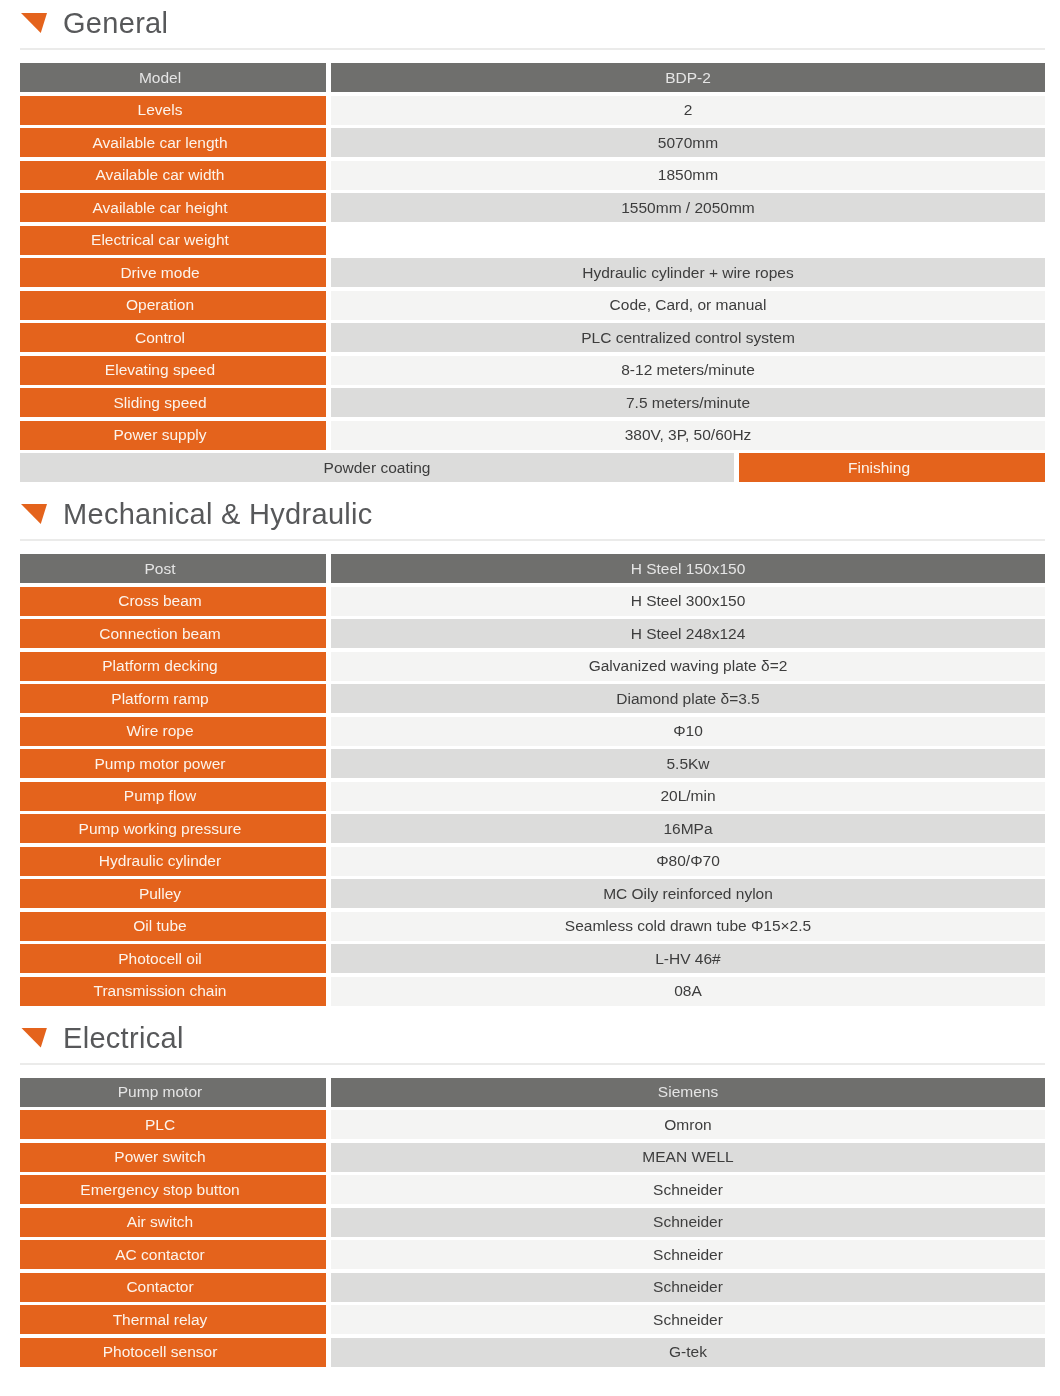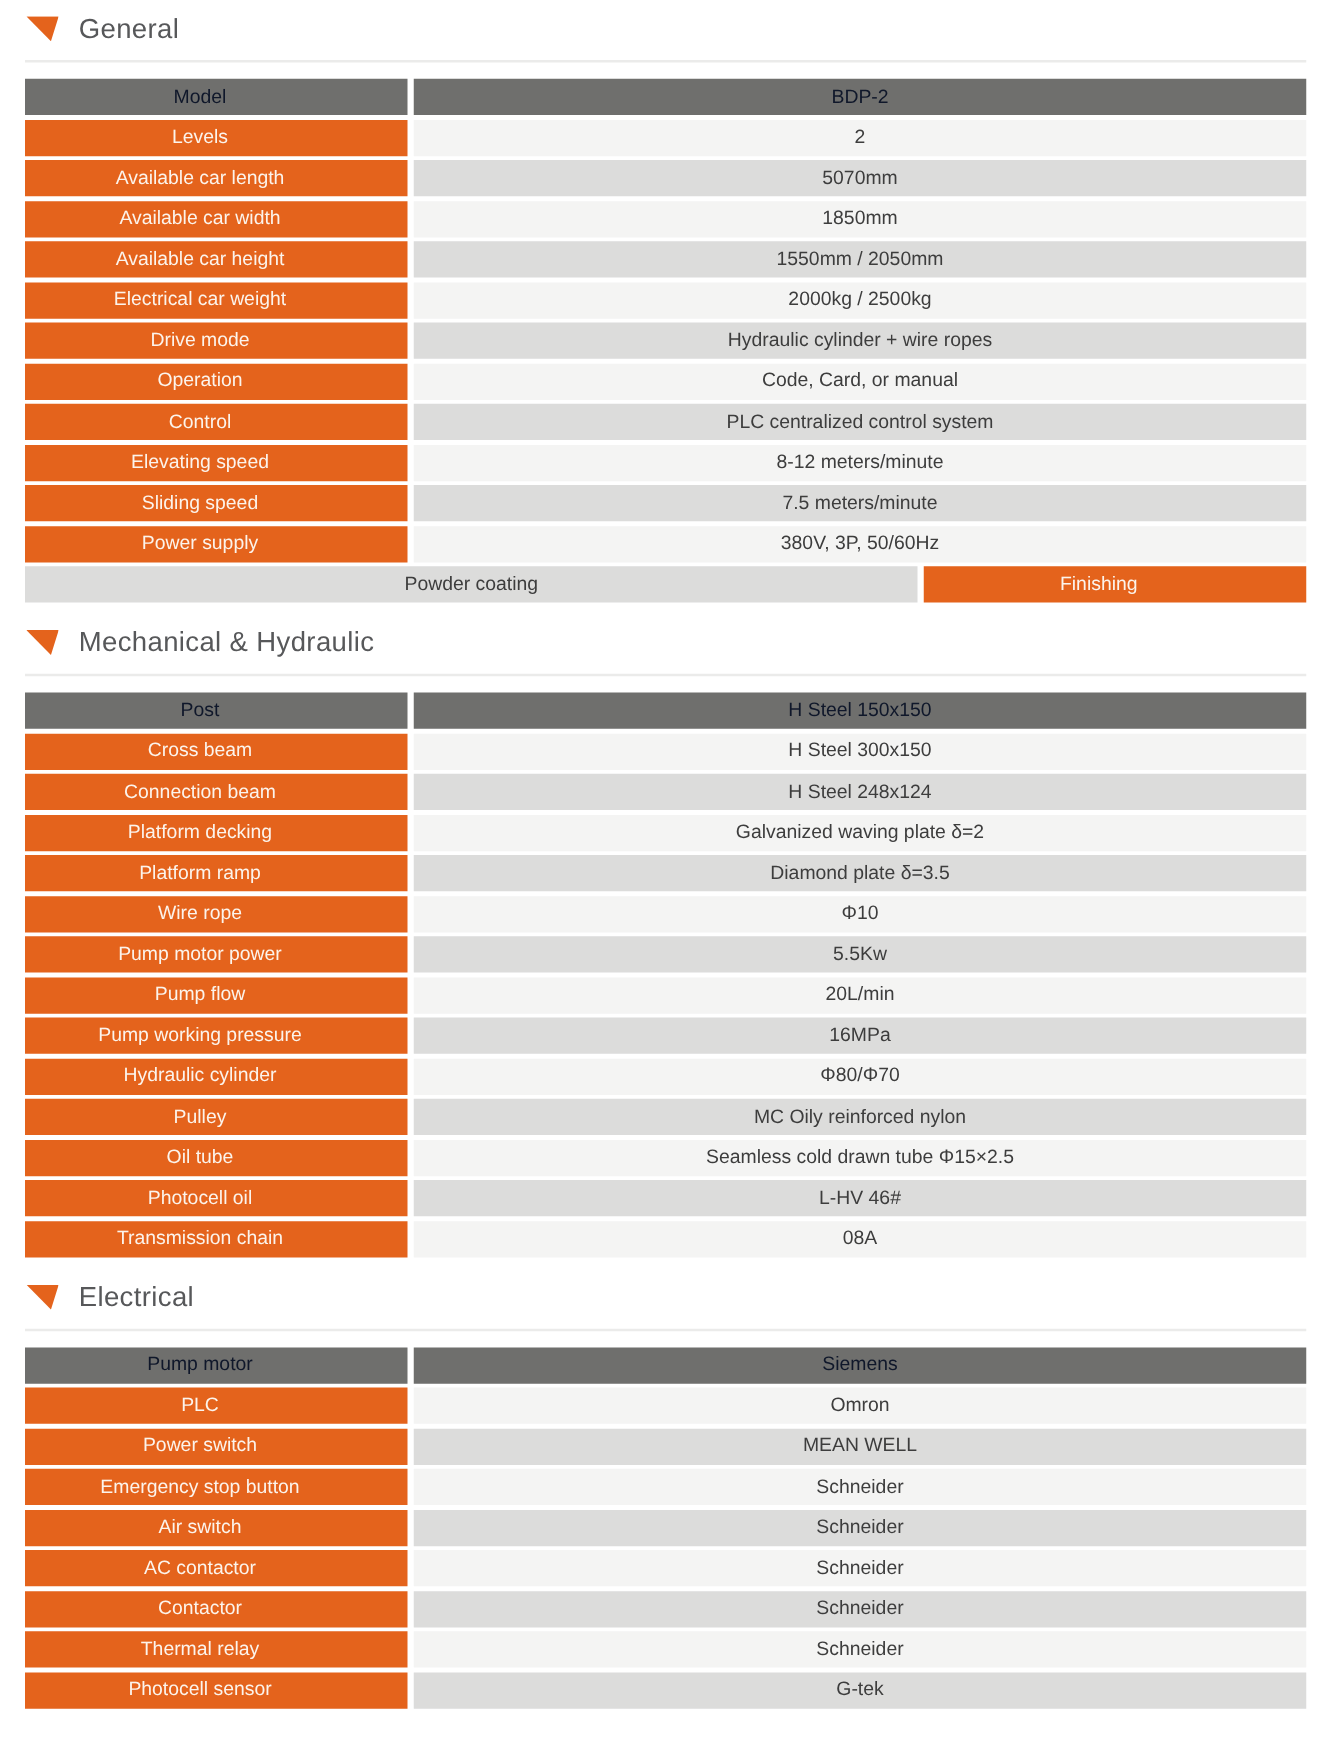--- a/index.html
+++ b/index.html
@@ -24,21 +24,21 @@
   }
   .triangle{
     width:26px;
     height:20px;
     background:var(--accent);
     clip-path:polygon(0 0, 100% 0, 76% 100%);
     flex:0 0 auto;
   }
   .section-title{
     margin:0;
-    font-size:22px;
+    font-size:29px;
     line-height:32px;
     font-weight:300;
     letter-spacing:0.3px;
     color:#57585A;
   }
   .section-divider{
     height:2px;
     background:#EBEBEA;
   }
   .spec-table{margin-top:13px;}
@@ -68,21 +68,21 @@
     flex:1;
     background:var(--row-light);
     color:#3D3D3D;
   }
   .table-row:nth-child(odd):not(.header) .cell.value{
     background:var(--row-dark);
   }
   .table-row.header .cell.label,
   .table-row.header .cell.value{
     background:var(--hdr);
-    color:#0f172a;
+    color:#e5e5e5;
   }
 </style>
 </head>
 <body>
 
 <div id="page">
     <section class="spec-section">
       <div class="section-header">
         <span class="triangle"></span>
         <h2 class="section-title">General</h2>
@@ -104,21 +104,20 @@
         <div class="table-row">
           <div class="cell label">Available car width</div>
           <div class="cell value">1850mm</div>
         </div>
         <div class="table-row">
           <div class="cell label">Available car height</div>
           <div class="cell value">1550mm / 2050mm</div>
         </div>
         <div class="table-row">
           <div class="cell label">Electrical car weight</div>
-          <div class="cell value">2000kg / 2500kg</div>
         </div>
         <div class="table-row">
           <div class="cell label">Drive mode</div>
           <div class="cell value">Hydraulic cylinder + wire ropes</div>
         </div>
         <div class="table-row">
           <div class="cell label">Operation</div>
           <div class="cell value">Code, Card, or manual</div>
         </div>
         <div class="table-row">

